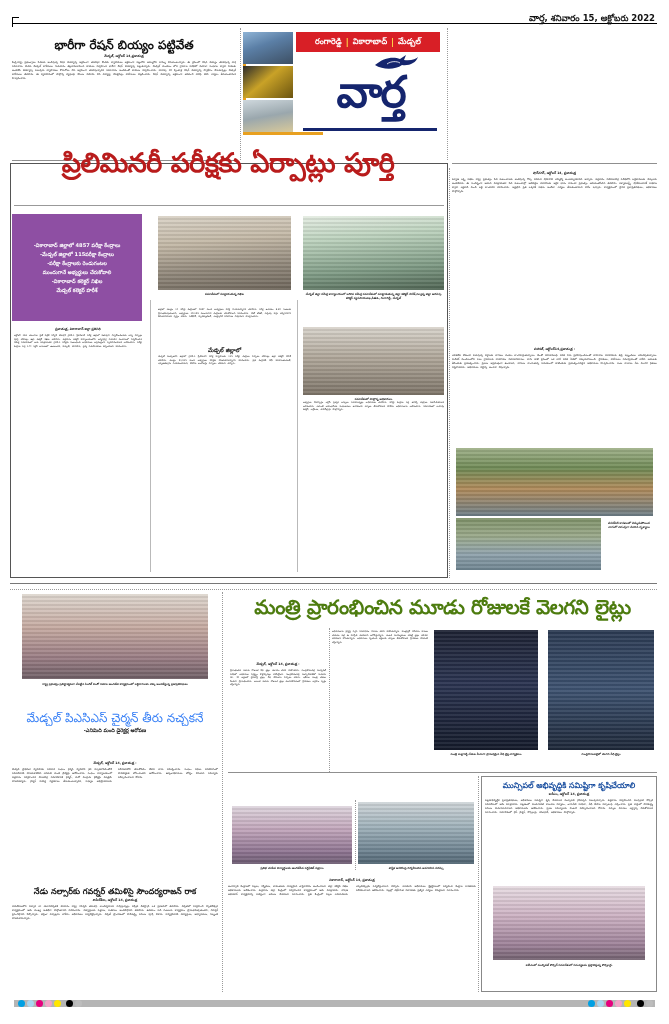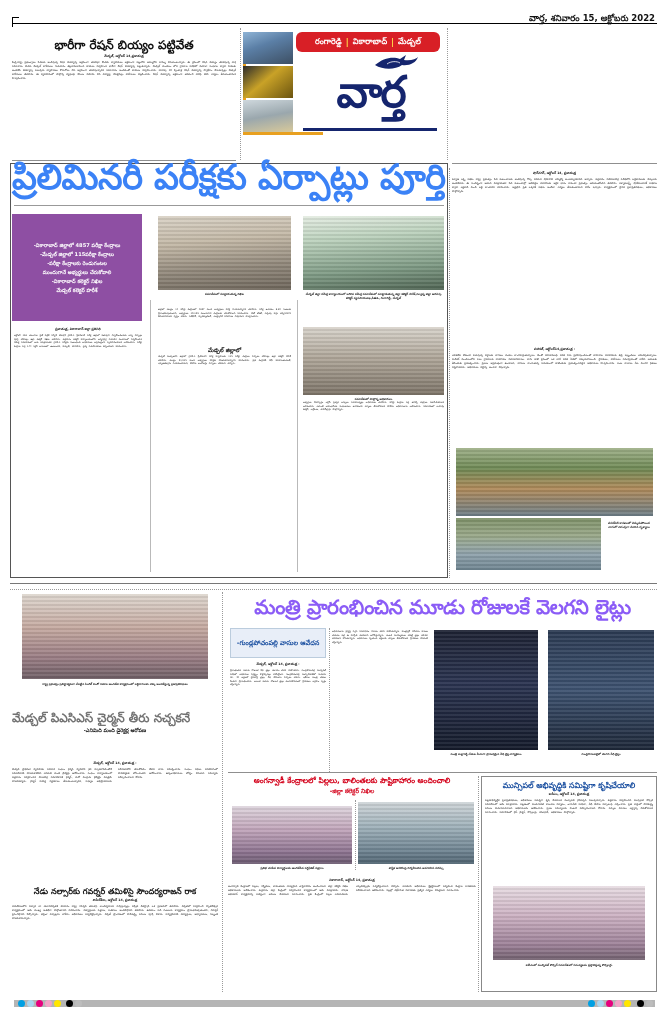--- a/index.html
+++ b/index.html
@@ -64,21 +64,20 @@
   }
   .issue-line .brand { font-size: 9.5px; }
 
   
   .masthead { position: absolute; left: 243px; top: 30px; width: 197px; height: 130px; }
   .mast-strip {
     position: absolute; left: 53px; top: 2px; width: 144px; height: 20px;
     background: #d81f26; display: flex; align-items: center; justify-content: center;
     gap: 4px; color: #fff; font-weight: bold; font-size: 8px;
     font-family: "DejaVu Sans", sans-serif;
-    border-radius: 6px;
   }
   .mast-strip .sep { color: #ffe14d; font-weight: bold; }
   .mast-photos { position: absolute; left: 0; top: 2px; width: 50px; height: 100px; }
   .mp { width: 50px; height: 32px; margin-bottom: 2px; }
   .mp1 { background: linear-gradient(160deg,#8fb4d6 0%, #5b7fa6 40%, #3d4f63 100%); }
   .mp2 { background: linear-gradient(140deg,#2b2b2b 0%, #c9a227 45%, #6b5410 100%); }
   .mp3 { background: linear-gradient(170deg,#cfd8dd 0%, #9aa7ad 50%, #d8c99a 100%); }
   .mast-word {
     position: absolute; left: 58px; top: 30px; width: 139px; height: 70px;
     color: #15256e; font-weight: bold; font-size: 44px; line-height: 64px;
@@ -99,29 +98,29 @@
   .dotted-h { position: absolute; height: 1px; border-top: 1px dotted #9a9a9a; }
 
   .box-frame { position: absolute; border: 1px solid #555; }
 
   
   .h-black {
     font-family: "DejaVu Sans", sans-serif;
     font-weight: bold; color: #111; text-align: center;
   }
   .h-red   { color: #d4001a; font-weight: bold; font-family: "DejaVu Sans", sans-serif; text-align:center;}
-  .h-pink  { color: #8b5cf6; font-weight: bold; font-family: "DejaVu Sans", sans-serif; text-align:center;}
-  .h-green { color: #737373; font-weight: bold; font-family: "DejaVu Sans", sans-serif; }
+  .h-pink  { color: #4d7c0f; font-weight: bold; font-family: "DejaVu Sans", sans-serif; text-align:center;}
+  .h-green { color: #3b82f6; font-weight: normal; font-family: "DejaVu Sans", sans-serif; text-align:center;}
   .h-blue  { color: #1a4fa0; font-weight: bold; font-family: "DejaVu Sans", sans-serif; text-align:center;}
 
   
   .mega-headline {
-    position: absolute; left: 12px; top: 160px; width: 432px; height: 34px;
-    font-size: 35px; line-height: 34px; letter-spacing: -0.5px;
-    color: #3b82f6; font-weight: bold; text-align: center; white-space: nowrap;
+    position: absolute; left: 12px; top: 146px; width: 432px; height: 34px;
+    font-size: 27px; line-height: 34px; letter-spacing: -0.5px;
+    color: #b91c1c; font-weight: bold; text-align: center; white-space: nowrap;
     font-family: "DejaVu Sans", sans-serif;
   }
 
   .purple-box {
     position: absolute; left: 12px; top: 214px; width: 130px; height: 107px;
     background: #8e4fa3; color: #fff;
     display: flex; flex-direction: column; align-items: center; justify-content: center;
     padding: 3px 4px; gap: 1px;
   }
   .purple-box .pline {
@@ -281,45 +280,38 @@
     <div class="dateline">శామీర్‌పేట, అక్టోబర్ 14, ప్రజాతంత్ర</div>
     <div class="body-text" style="height:104px;">శామీర్‌పేటలోని నల్సార్ లా యూనివర్సిటీకి శనివారం రాష్ట్ర గవర్నర్ తమిళిసై సౌందర్యరాజన్ విచ్చేస్తున్నట్లు వర్సిటీ రిజిస్ట్రార్ ఒక ప్రకటనలో తెలిపారు. వర్సిటీలో నిర్వహించే స్నాతకోత్సవ కార్యక్రమంలో ఆమె ముఖ్య అతిథిగా పాల్గొంటారని వివరించారు. విద్యార్థులకు పట్టాలు, పతకాలు అందజేస్తారని తెలిపారు. ఉదయం పది గంటలకు కార్యక్రమం ప్రారంభమవుతుందని, గవర్నర్ ప్రసంగిస్తారని పేర్కొన్నారు. భద్రతా ఏర్పాట్లను పోలీసు అధికారులు పర్యవేక్షిస్తున్నారు. వర్సిటీ ప్రాంగణంలో పారిశుద్ధ్య పనులు పూర్తి చేశారు. కార్యక్రమానికి విద్యార్థులు, అధ్యాపకులు, సిబ్బంది హాజరుకానున్నారు.</div>
   </div>
 
   <div class="dotted-v" style="left:222px;top:592px;height:400px;"></div>
 
   <div style="position:absolute;left:228px;top:594px;width:429px;height:30px;">
     <div class="h-pink" style="font-size:20px;line-height:27px;letter-spacing:-0.4px;white-space:nowrap;">మంత్రి ప్రారంభించిన మూడు రోజులకే వెలగని లైట్లు</div>
   </div>
 
-  <div style="position:absolute;left:230px;top:628px;width:96px;height:30px;background:#e8eef8;border:1px solid #bcd;display:flex;align-items:center;justify-content:center;">
-    <div class="h-blue" style="font-size:6.5px;line-height:9px;">-గుండ్లపోచంపల్లి వాసుల ఆవేదన</div>
-  </div>
 
   <div style="position:absolute;left:230px;top:661px;width:96px;height:108px;">
     <div class="dateline">మేడ్చల్, అక్టోబర్ 14, ప్రజాతంత్ర :</div>
     <div class="body-text tiny" style="height:98px;">ప్రారంభించిన మూడు రోజులకే వీధి లైట్లు వెలగడం లేదని వాపోయారు. గుండ్లపోచంపల్లి మున్సిపల్ పరిధిలో అధికారుల నిర్లక్ష్యం కొట్టొచ్చినట్లు కనిపిస్తోంది. గుండ్లపోచంపల్లి మున్సిపాలిటీలో సుమారు రూ. 40 లక్షలతో హైమాస్ట్ లైట్లు, వీధి దీపాలను ఏర్పాటు చేశారు. ఇటీవల మంత్రి చేతుల మీదుగా ప్రారంభించారు. అయితే మూడు రోజులకే లైట్లు వెలగకపోవడంతో స్థానికులు ఆగ్రహం వ్యక్తం చేస్తున్నారు.</div>
   </div>
 
   <div style="position:absolute;left:332px;top:630px;width:96px;height:139px;">
     <div class="body-text tiny" style="height:139px;">అధికారులను ప్రశ్నిస్తే సరైన సమాధానం రావడం లేదని వాపోతున్నారు. కాంట్రాక్టర్ నాసిరకం పనులు చేయడం వల్లే ఈ పరిస్థితి నెలకొందని ఆరోపిస్తున్నారు. వెంటనే మరమ్మతులు చేపట్టి లైట్లు వెలిగేలా చూడాలని కోరుతున్నారు. అధికారులు స్పందించి తక్షణమే చర్యలు తీసుకోవాలని స్థానికులు డిమాండ్ చేస్తున్నారు.</div>
   </div>
 
   <div class="photo ph-poster" style="left:434px;top:630px;width:104px;height:120px;"></div>
   <div class="caption" style="position:absolute;left:434px;top:751px;width:104px;font-size:2.8px;line-height:4px;">మంత్రి మల్లారెడ్డి చేతుల మీదుగా ప్రారంభమైన వీధి లైట్ల కార్యక్రమం</div>
 
   <div class="photo ph-pole" style="left:548px;top:630px;width:106px;height:120px;"></div>
   <div class="caption" style="position:absolute;left:548px;top:751px;width:106px;font-size:2.8px;line-height:4px;">గుండ్లపోచంపల్లిలో వెలగని వీధి లైట్లు</div>
 
   <div class="hrule" style="left:228px;top:772px;width:429px;"></div>
 
-  <div style="position:absolute;left:228px;top:776px;width:248px;height:24px;">
-    <div class="h-red" style="font-size:7.5px;line-height:10px;">అంగన్వాడీ కేంద్రాలలో పిల్లలు, బాలింతలకు పౌష్టికాహారం అందించాలి</div>
-    <div class="h-red" style="font-size:6px;line-height:9px;">-జిల్లా కలెక్టర్ నిఖిల</div>
-  </div>
 
   <div class="photo ph-kids" style="left:232px;top:806px;width:120px;height:58px;"></div>
   <div class="caption" style="position:absolute;left:232px;top:865px;width:120px;">ప్రతిభ చూపిన విద్యార్థులకు అందజేసిన సర్టిఫికెట్ పత్రాలు</div>
 
   <div class="photo ph-audi" style="left:358px;top:802px;width:116px;height:62px;"></div>
   <div class="caption" style="position:absolute;left:358px;top:865px;width:116px;">పౌష్టిక ఆహారంపై నిర్వహించిన అవగాహన సదస్సు</div>
 
   <div style="position:absolute;left:228px;top:877px;width:248px;height:115px;">
     <div class="dateline">వికారాబాద్, అక్టోబర్ 14, ప్రజాతంత్ర</div>
     <div class="body-text" style="height:104px;column-count:2;column-gap:8px;">అంగన్వాడీ కేంద్రాలలో పిల్లలు, గర్భిణీలు, బాలింతలకు నాణ్యమైన పౌష్టికాహారం అందించాలని జిల్లా కలెక్టర్ నిఖిల అధికారులను ఆదేశించారు. శుక్రవారం జిల్లా కేంద్రంలో నిర్వహించిన కార్యక్రమంలో ఆమె మాట్లాడారు. పోషణ అభియాన్ కార్యక్రమాన్ని పటిష్టంగా అమలు చేయాలని సూచించారు. ప్రతి కేంద్రంలో పిల్లల ఎదుగుదలను ఎప్పటికప్పుడు పర్యవేక్షించాలని చెప్పారు. ఐసీడీఎస్ అధికారులు క్షేత్రస్థాయిలో పర్యటించి కేంద్రాల పనితీరును పరిశీలించాలని ఆదేశించారు. పిల్లల్లో రక్తహీనత నివారణకు ప్రత్యేక చర్యలు చేపట్టాలని సూచించారు.</div>

